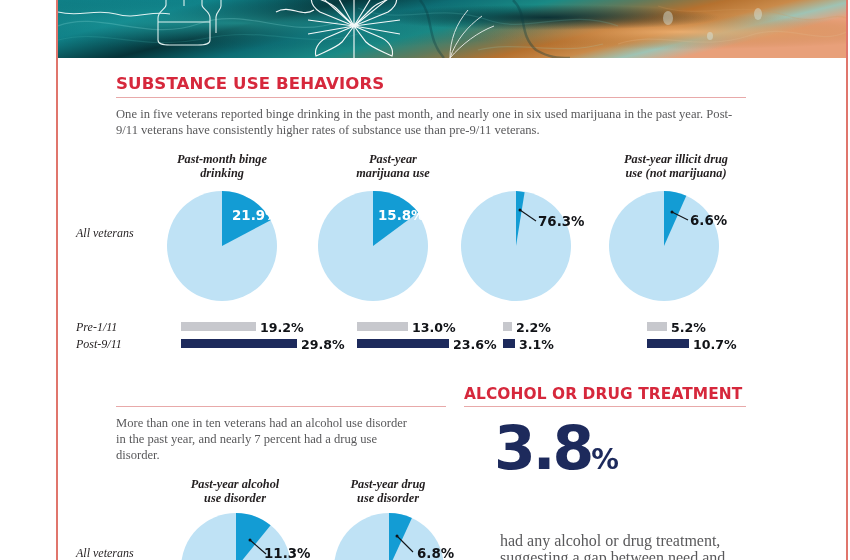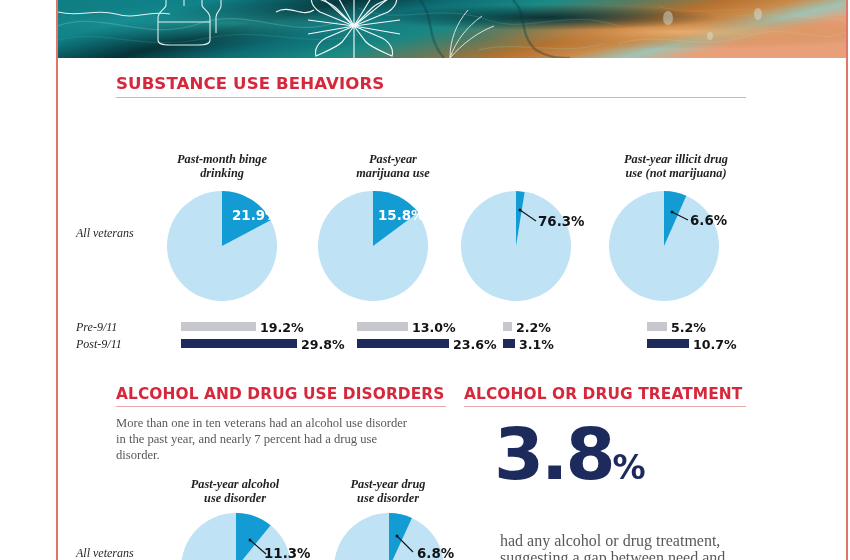--- a/index.html
+++ b/index.html
@@ -168,20 +168,21 @@
     </svg>
   </div>
 
   <div class="frame-gutter"></div>
   <div class="frame-left"></div>
   <div class="frame-right"></div>
 
   <div class="sec-head" style="left:116px;top:74px;font-size:16.6px;">SUBSTANCE USE BEHAVIORS</div>
   <div class="sec-rule" style="left:116px;top:97px;width:630px;"></div>
 
+  <div class="body-copy" style="left:116px;top:106px;width:632px;">One in five veterans reported binge drinking in the past month, and nearly one in six used marijuana in the past year. Post-9/11 veterans have consistently higher rates of substance use than pre-9/11 veterans.</div>
 
   <div class="pie-title" style="left:334px;top:153px;width:118px;">
     <span>Past-year</span><br>
     <span>marijuana use</span>
   </div>
   <div class="pie-title" style="left:163px;top:153px;width:118px;">
     <span>Past-month binge</span><br>
     <span>drinking</span>
   </div>
   <div class="pie-title" style="left:608px;top:153px;width:136px;">
@@ -220,21 +221,21 @@
   <div class="pie-wrap" style="left:608px;top:190px;">
     <svg width="112" height="112" viewBox="0 0 112 112">
       <circle cx="56" cy="56" r="55" fill="#bfe2f5"></circle>
       <path d="M56,56 L56,1 A55,55 0 0,1 78.3,5.8 Z" fill="#139cd4"></path>
       <line x1="64" y1="22" x2="80" y2="30" stroke="#111317" stroke-width="1.1"></line>
       <circle cx="64" cy="22" r="1.5" fill="#111317"></circle>
     </svg>
   </div>
   <div class="pie-label-out" style="left:690px;top:213px;">6.6%</div>
 
-  <div class="row-label" style="left:76px;top:320px;width:95px;">Pre-9/11</div>
+  <div class="row-label" style="left:76px;top:320px;width:95px;">Pre-1/11</div>
   <div class="row-label" style="left:76px;top:337px;width:95px;">Post-9/11</div>
 
   <div class="bar" style="left:181px;top:322px;width:75px;background:#c7c8cd;"></div>
   <div class="bar-val" style="left:260px;top:320px;text-align:center;">19.2%</div>
   <div class="bar" style="left:181px;top:339px;width:116px;background:#1d2a5c;"></div>
   <div class="bar-val" style="left:301px;top:337px;">29.8%</div>
 
   <div class="bar" style="left:357px;top:322px;width:51px;background:#c7c8cd;"></div>
   <div class="bar-val" style="left:412px;top:320px;text-align:right;">13.0%</div>
   <div class="bar" style="left:357px;top:339px;width:92px;background:#1d2a5c;"></div>
@@ -243,21 +244,20 @@
   <div class="bar" style="left:503px;top:322px;width:9px;background:#c7c8cd;"></div>
   <div class="bar-val" style="left:516px;top:320px;">2.2%</div>
   <div class="bar" style="left:503px;top:339px;width:12px;background:#1d2a5c;"></div>
   <div class="bar-val" style="left:519px;top:337px;">3.1%</div>
 
   <div class="bar" style="left:647px;top:322px;width:20px;background:#c7c8cd;"></div>
   <div class="bar-val" style="left:671px;top:320px;">5.2%</div>
   <div class="bar" style="left:647px;top:339px;width:42px;background:#1d2a5c;"></div>
   <div class="bar-val" style="left:693px;top:337px;">10.7%</div>
 
-  <div class="sec-head" style="left:116px;top:385px;font-size:15.4px;">ALCOHOL AND DRUG USE DISORDERS</div>
   <div class="sec-rule" style="left:116px;top:406px;width:330px;"></div>
   <div class="body-copy" style="left:116px;top:415px;width:300px;">More than one in ten veterans had an alcohol use disorder in the past year, and nearly 7 percent had a drug use disorder.</div>
 
   <div class="pie-title" style="left:177px;top:478px;width:116px;">
     <span>Past-year alcohol</span><br>
     <span>use disorder</span>
   </div>
   <div class="pie-title" style="left:330px;top:478px;width:116px;">
     <span>Past-year drug</span><br>
     <span>use disorder</span>
@@ -281,19 +281,19 @@
       <path d="M56,56 L56,1 A55,55 0 0,1 78.9,6.0 Z" fill="#139cd4"></path>
       <line x1="64" y1="24" x2="80" y2="40" stroke="#111317" stroke-width="1.1"></line>
       <circle cx="64" cy="24" r="1.5" fill="#111317"></circle>
     </svg>
   </div>
   <div class="pie-label-out" style="left:417px;top:546px;">6.8%</div>
 
   <div class="sec-head" style="left:464px;top:385px;font-size:15.4px;">ALCOHOL OR DRUG TREATMENT</div>
   <div class="sec-rule" style="left:464px;top:406px;width:282px;"></div>
 
-  <div class="bigstat" style="left:494px;top:418px;font-size:72px;">
+  <div class="bigstat" style="left:494px;top:418px;font-size:60px;">
     <span>3.8</span><span class="pct">%</span>
   </div>
 
   <div class="body-copy" style="left:500px;top:532px;width:250px;line-height:17px;font-size:16px;">had any alcohol or drug treatment, suggesting a gap between need and access</div>
 
 </div>
 
 </body></html>

